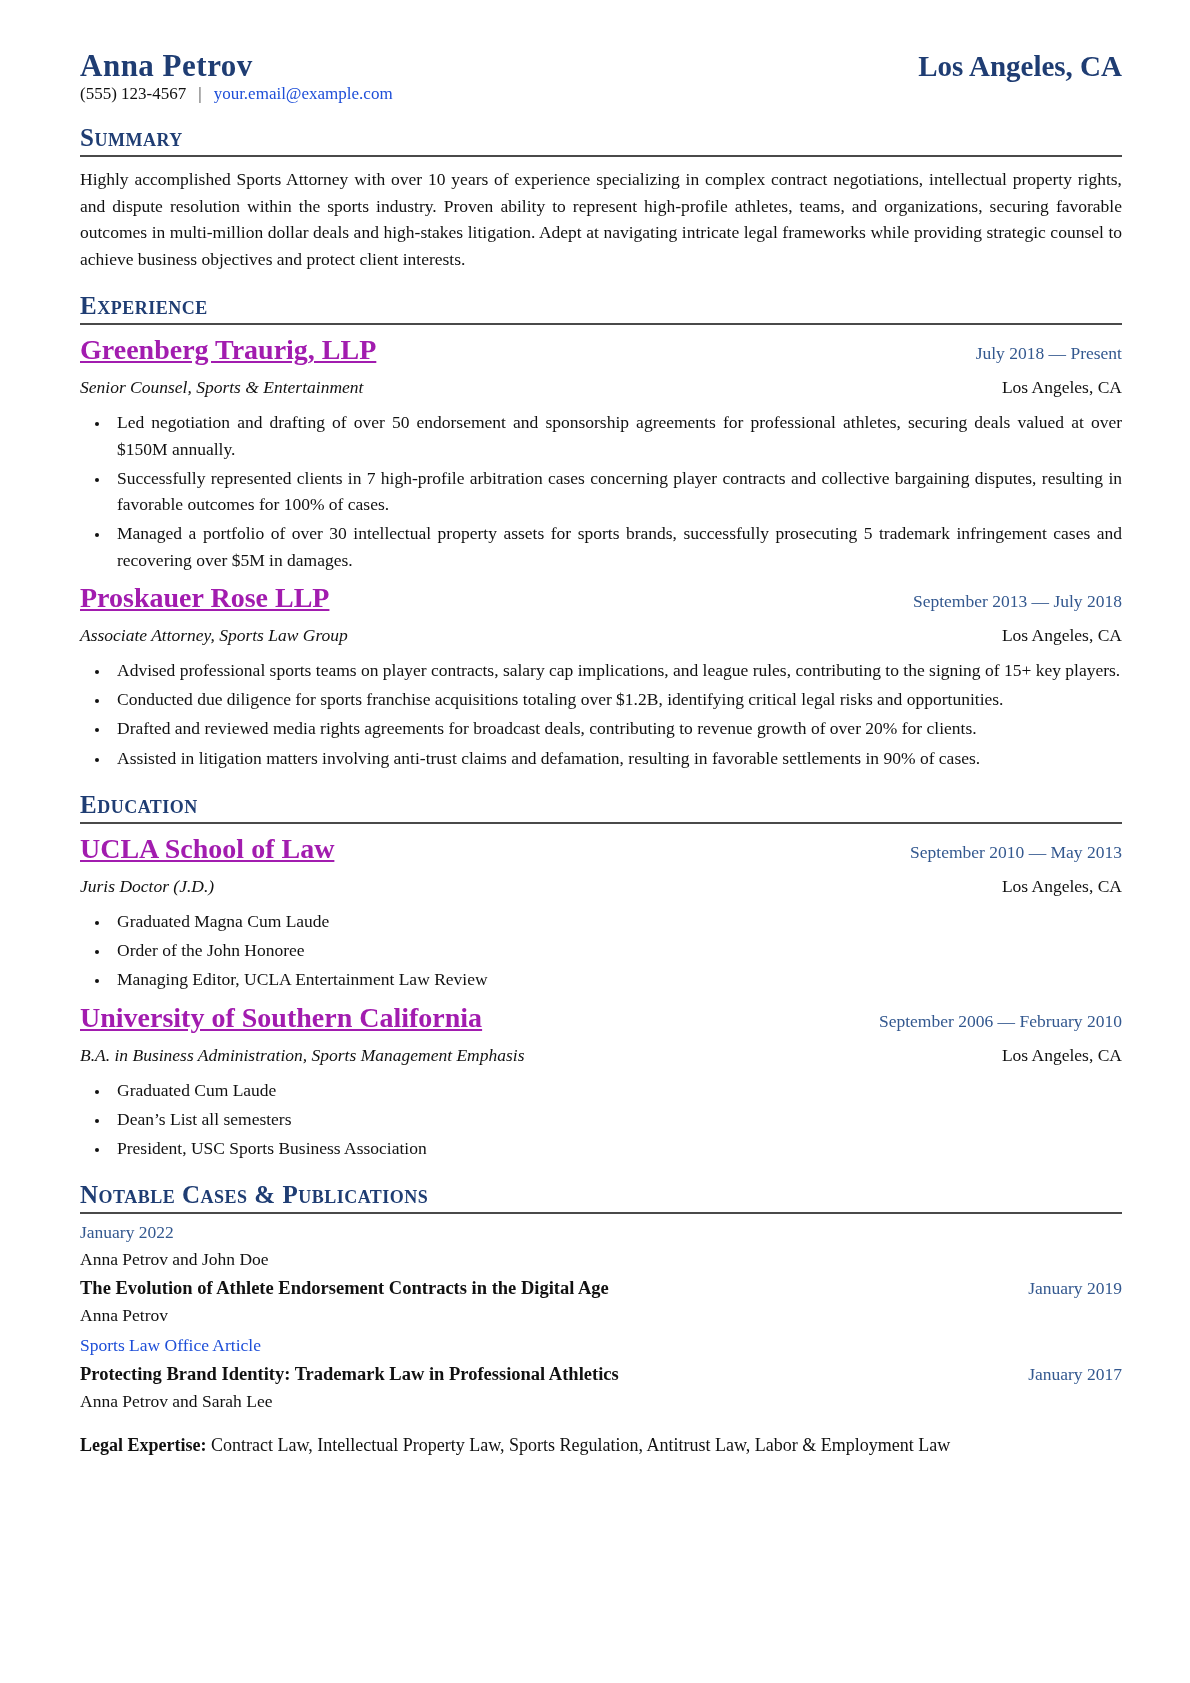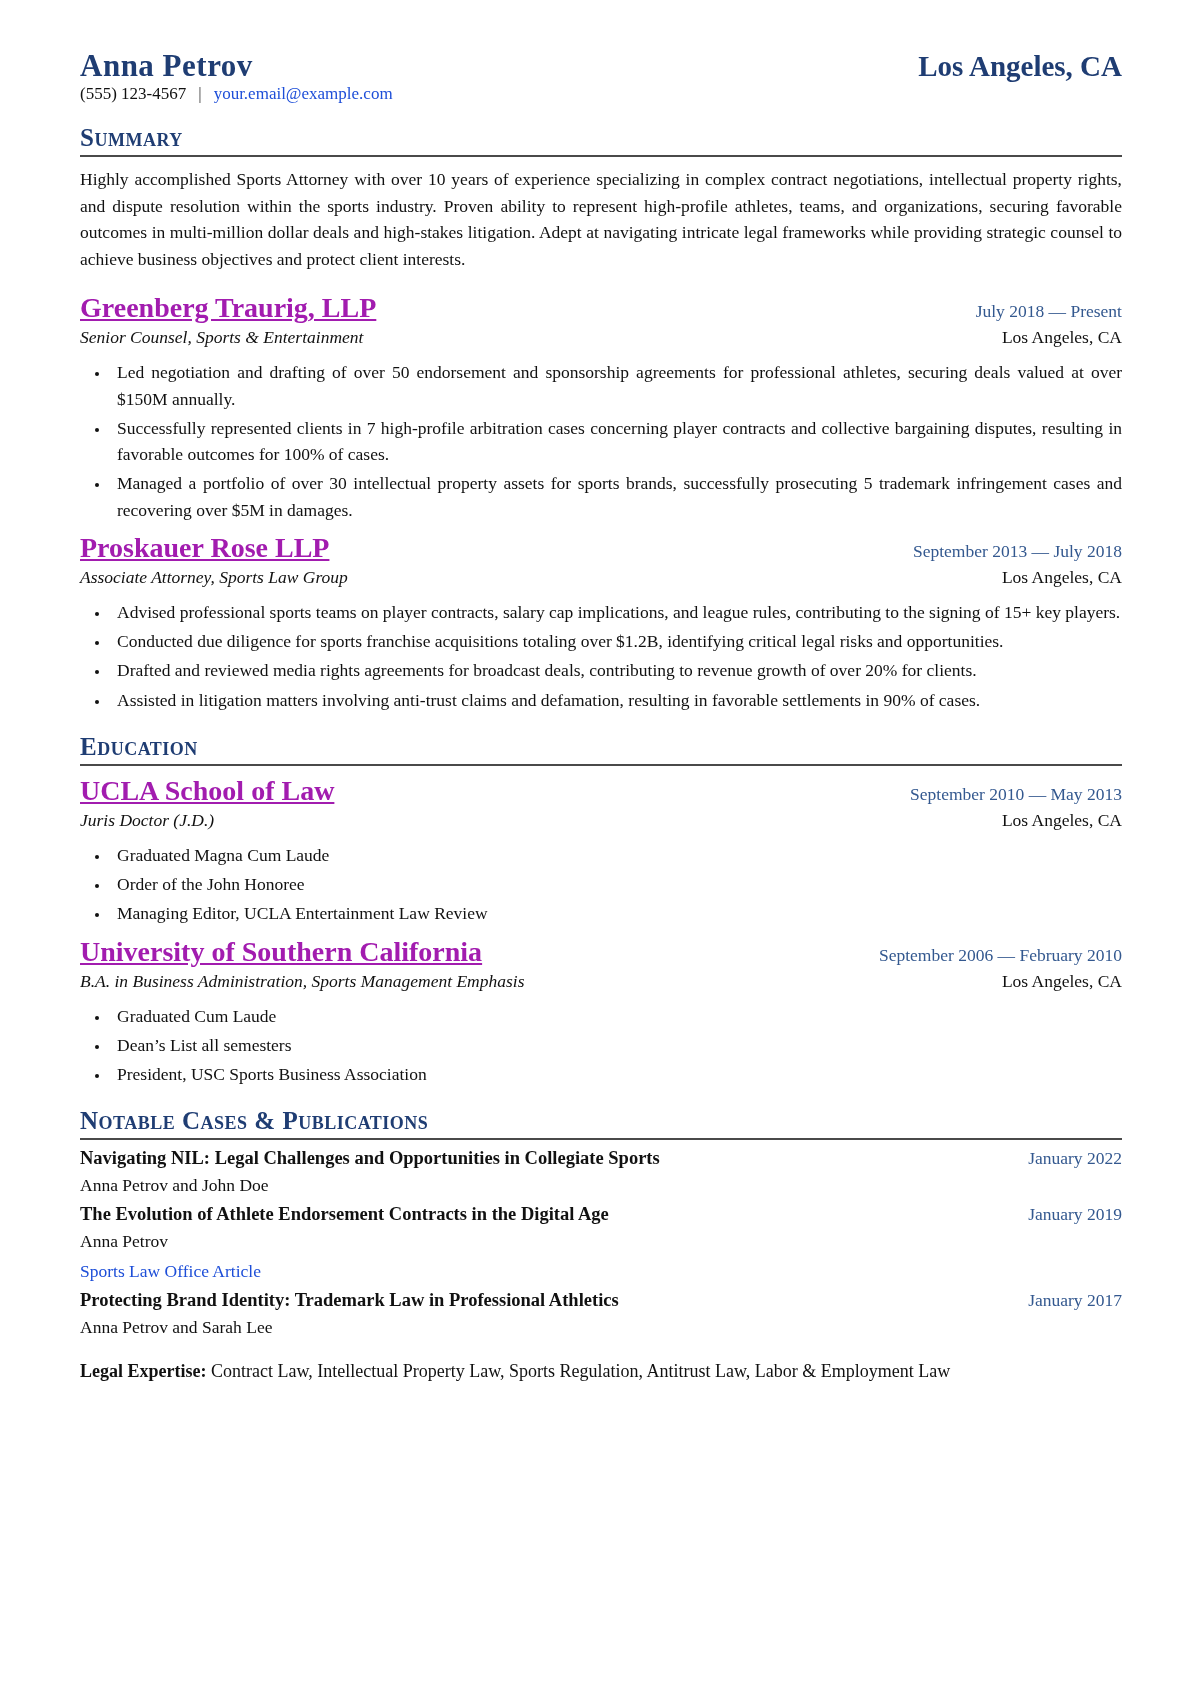--- a/index.html
+++ b/index.html
@@ -32,21 +32,21 @@
     border-bottom: 2px solid #4a4a4a;
     padding-bottom: 3px;
   }
   .summary-text { margin-top: 9px; font-size: 17.5px; line-height: 1.52; text-align: justify; }
 
   
   .entry { margin-top: 9px; }
   .entry-head { display: flex; justify-content: space-between; align-items: baseline; }
   .entry-title { font-size: 28px; font-weight: bold; color: #a21caf; text-decoration: underline; cursor: pointer; }
   .entry-dates { font-size: 17.5px; color: #33588F; }
-  .entry-sub { display: flex; justify-content: space-between; align-items: baseline; margin-top: 3px; font-size: 17.5px; }
+  .entry-sub { display: flex; justify-content: space-between; align-items: baseline; margin-top: 11px; font-size: 17.5px; }
   .entry-role { font-style: italic; }
   .entry-location { color: #111111; }
   ul.bullets { margin-top: 11px; padding-left: 30px; font-size: 17.5px; line-height: 1.5; }
   ul.bullets li { padding-left: 7px; margin-bottom: 3px; text-align: justify; }
   ul.bullets li::marker { font-size: 13px; }
 
   
   .pub { margin-top: 8px; }
   .pub-head { display: flex; justify-content: space-between; align-items: baseline; }
   .pub-title { font-size: 18.5px; font-weight: bold; color: #111111; }
@@ -72,20 +72,21 @@
     <span class="contact-sep">|</span>
     <span class="link">your.email@example.com</span>
   </div>
 
   <div class="section">
     <div class="section-title">Summary</div>
     <div class="summary-text">Highly accomplished Sports Attorney with over 10 years of experience specializing in complex contract negotiations, intellectual property rights, and dispute resolution within the sports industry. Proven ability to represent high-profile athletes, teams, and organizations, securing favorable outcomes in multi-million dollar deals and high-stakes litigation. Adept at navigating intricate legal frameworks while providing strategic counsel to achieve business objectives and protect client interests.</div>
   </div>
 
   <div class="section">
+    <div class="section-title">Experience</div>
 
     <div class="entry">
       <div class="entry-head">
         <span class="entry-title">Greenberg Traurig, LLP</span>
         <span class="entry-dates">July 2018 — Present</span>
       </div>
       <div class="entry-sub">
         <span class="entry-role">Senior Counsel, Sports &amp; Entertainment</span>
         <span class="entry-location">Los Angeles, CA</span>
       </div>
@@ -148,21 +149,20 @@
         <li>President, USC Sports Business Association</li>
       </ul>
     </div>
   </div>
 
   <div class="section">
     <div class="section-title">Notable Cases &amp; Publications</div>
 
     <div class="pub">
       <div class="pub-head">
-        <span class="pub-title">Navigating NIL: Legal Challenges and Opportunities in Collegiate Sports</span>
         <span class="pub-date">January 2022</span>
       </div>
       <div class="pub-authors">Anna Petrov and John Doe</div>
     </div>
 
     <div class="pub">
       <div class="pub-head">
         <span class="pub-title">The Evolution of Athlete Endorsement Contracts in the Digital Age</span>
         <span class="pub-date">January 2019</span>
       </div>

